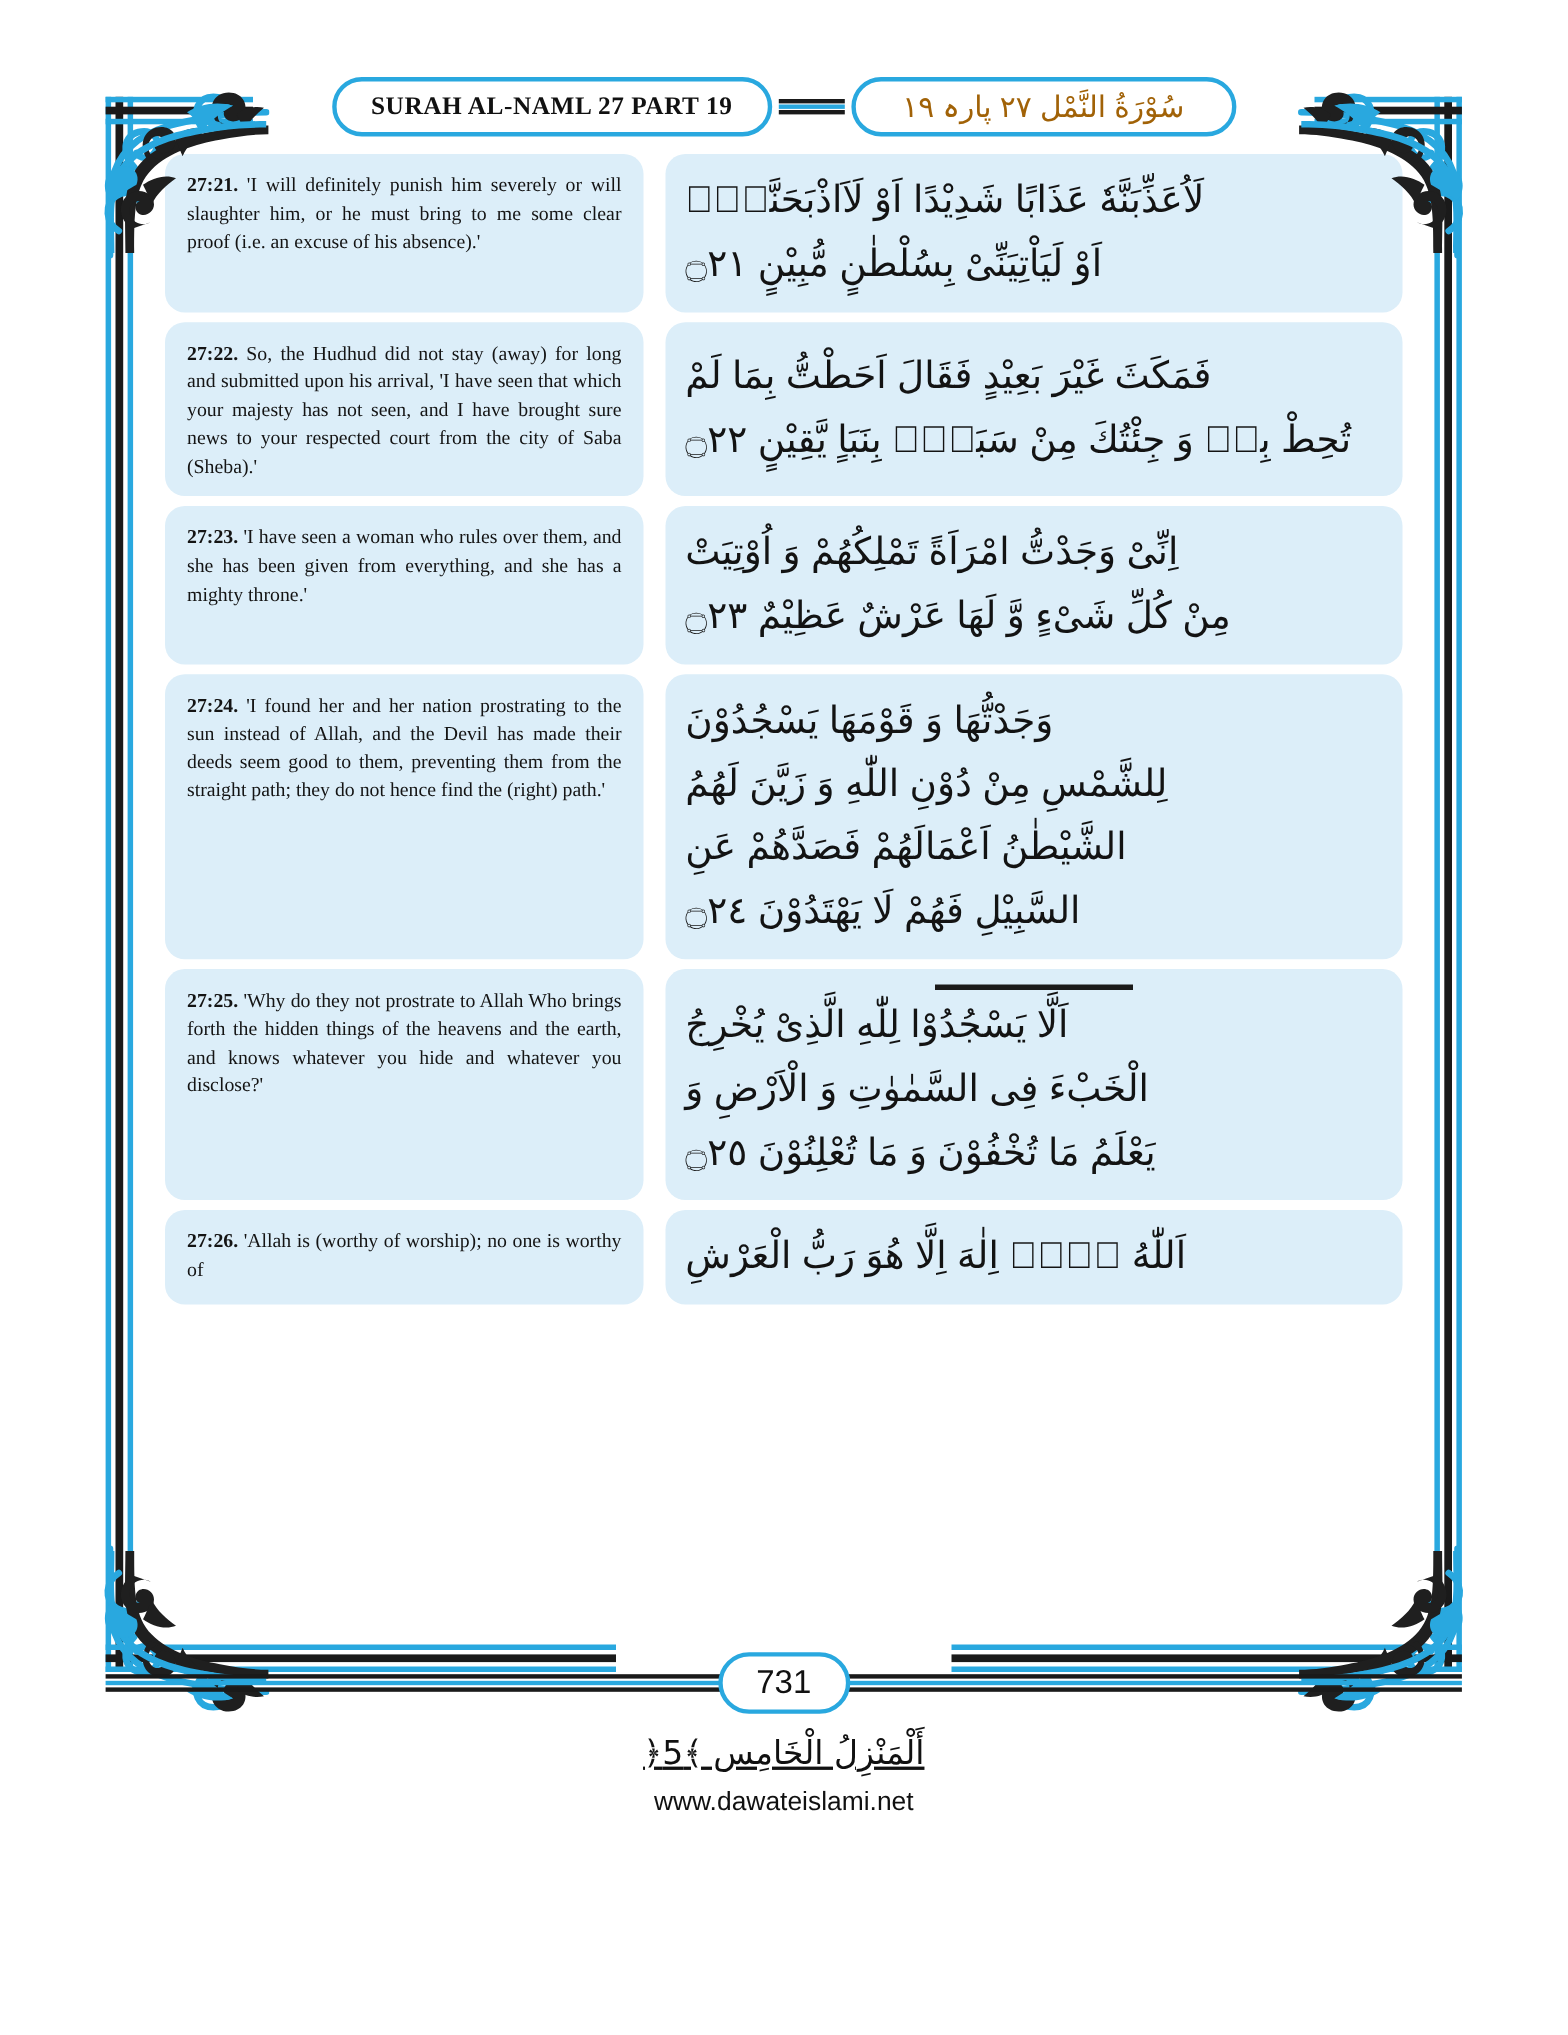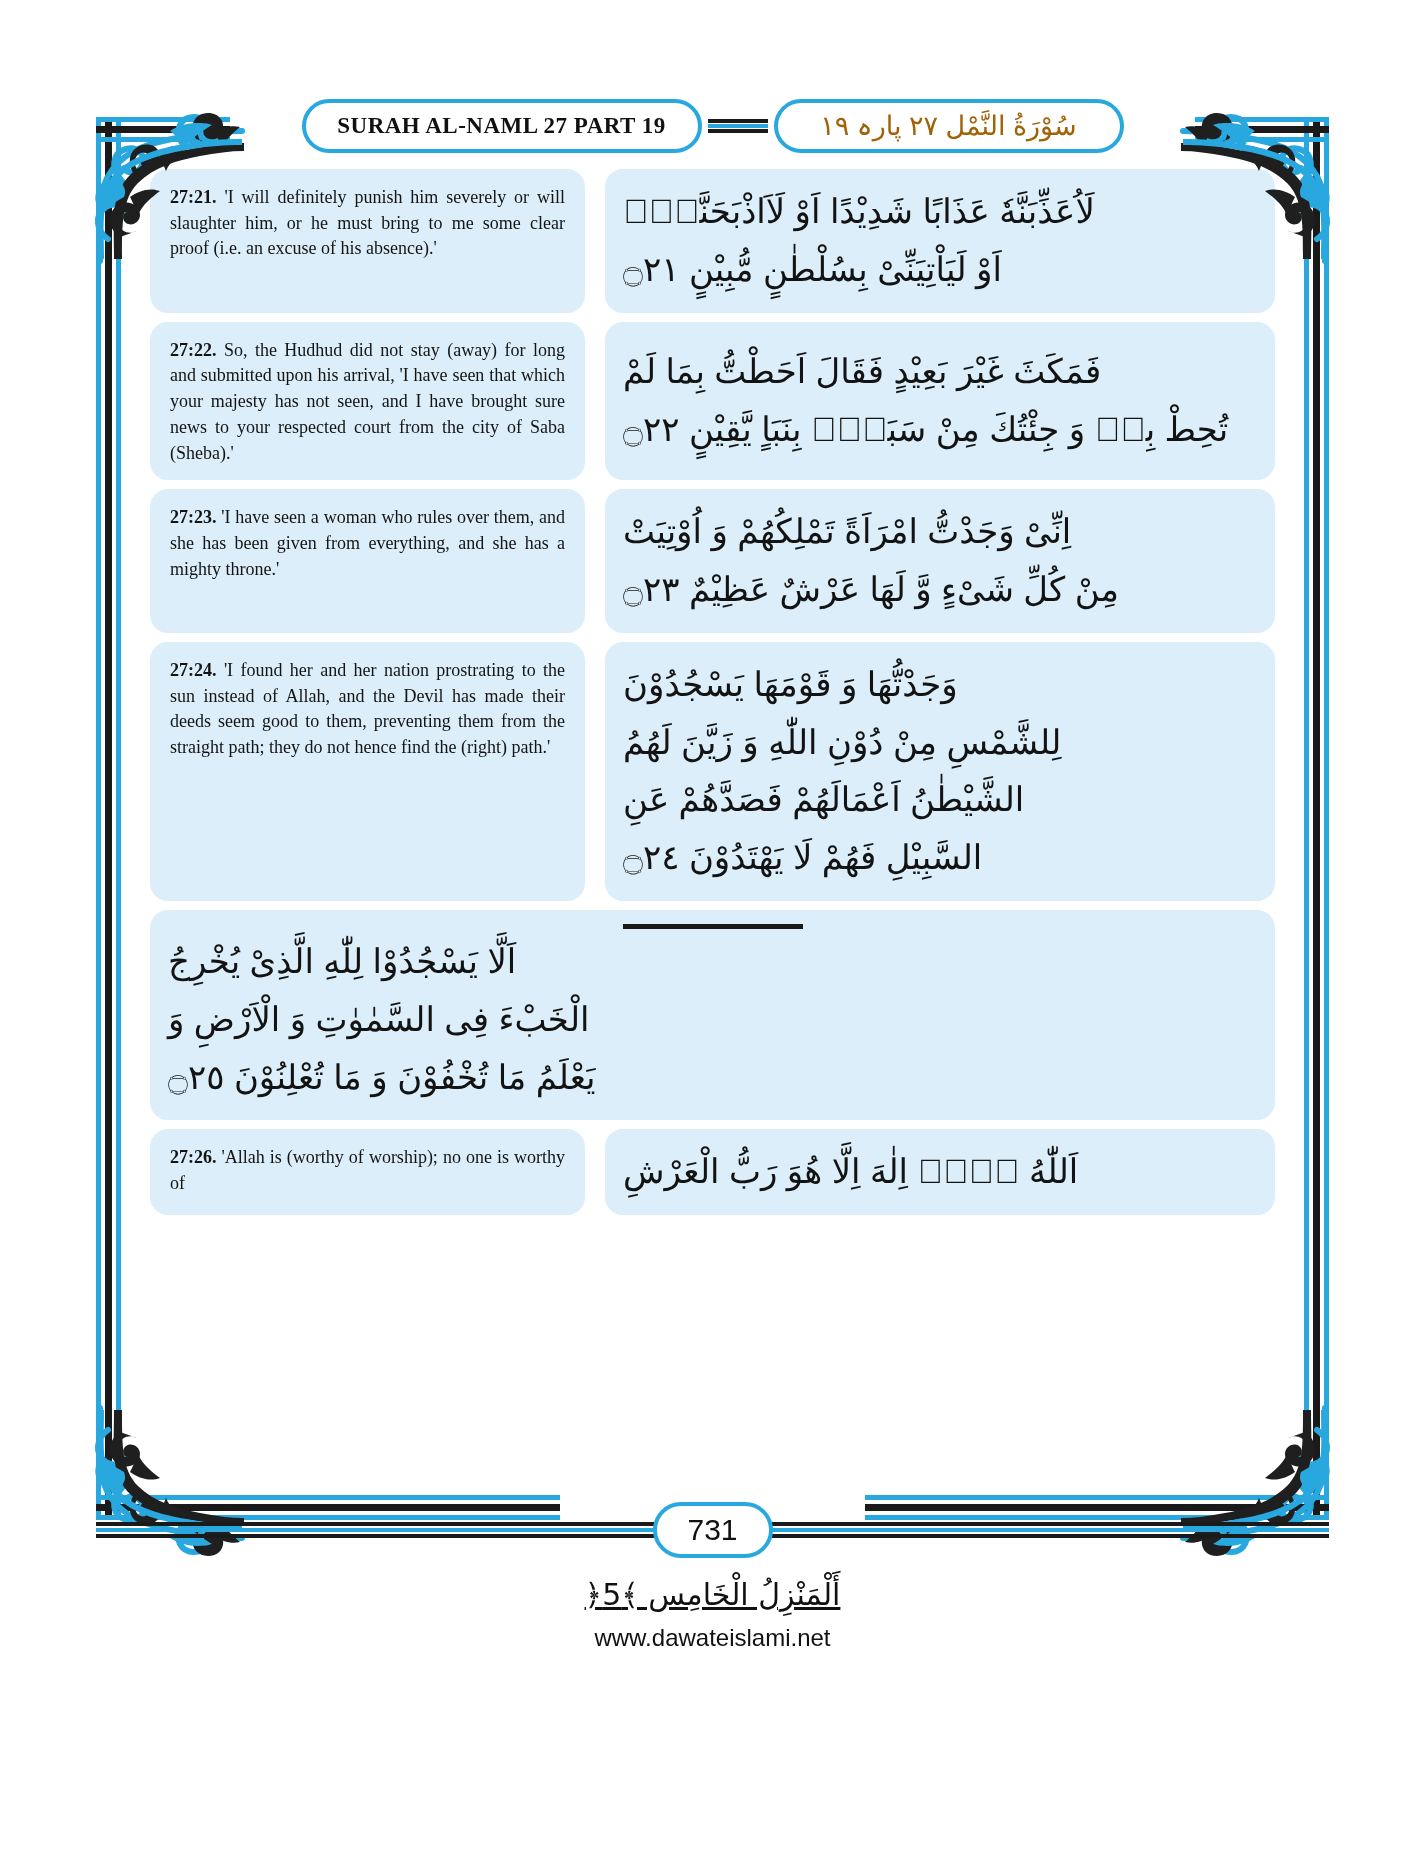--- a/index.html
+++ b/index.html
@@ -11,21 +11,20 @@
     font-family: "Liberation Serif", serif;
     position: relative;
     overflow: hidden;
   }
 
   
   .page {
     position: absolute;
     inset: 0;
     background: #ffffff;
-    margin-top: 29px;
   }
 
   
   .frame {
     position: absolute;
     left: 96px;
     top: 88px;
     right: 96px;
     bottom: 330px;
   }
@@ -423,20 +422,21 @@
       <div class="verse-row">
         <div class="cell en"><span class="vnum">27:24.</span> <span>'I found her and her nation prostrating to the sun instead of Allah, and the Devil has made their deeds seem good to them, preventing them from the straight path; they do not hence find the (right) path.'</span></div>
         <div class="cell ar">
           <div class="ar-line">وَجَدْتُّهَا وَ قَوْمَهَا یَسْجُدُوْنَ</div>
           <div class="ar-line">لِلشَّمْسِ مِنْ دُوْنِ اللّٰهِ وَ زَیَّنَ لَهُمُ</div>
           <div class="ar-line">الشَّیْطٰنُ اَعْمَالَهُمْ فَصَدَّهُمْ عَنِ</div>
           <div class="ar-line">السَّبِیْلِ فَهُمْ لَا یَهْتَدُوْنَ ۝٢٤</div>
         </div>
       </div>
       <div class="verse-row">
+        <div class="cell en"><span class="vnum">27:25.</span> <span>'Why do they not prostrate to Allah Who brings forth the hidden things of the heavens and the earth, and knows whatever you hide and whatever you disclose?'</span></div>
         <div class="cell ar">
           <div class="sajdah-rule"></div>
           <div class="ar-line">اَلَّا یَسْجُدُوْا لِلّٰهِ الَّذِیْ یُخْرِجُ</div>
           <div class="ar-line">الْخَبْءَ فِی السَّمٰوٰتِ وَ الْاَرْضِ وَ</div>
           <div class="ar-line">یَعْلَمُ مَا تُخْفُوْنَ وَ مَا تُعْلِنُوْنَ ۝٢٥</div>
         </div>
       </div>
       <div class="verse-row">
         <div class="cell en"><span class="vnum">27:26.</span> <span>'Allah is (worthy of worship); no one is worthy of</span></div>
         <div class="cell ar">

